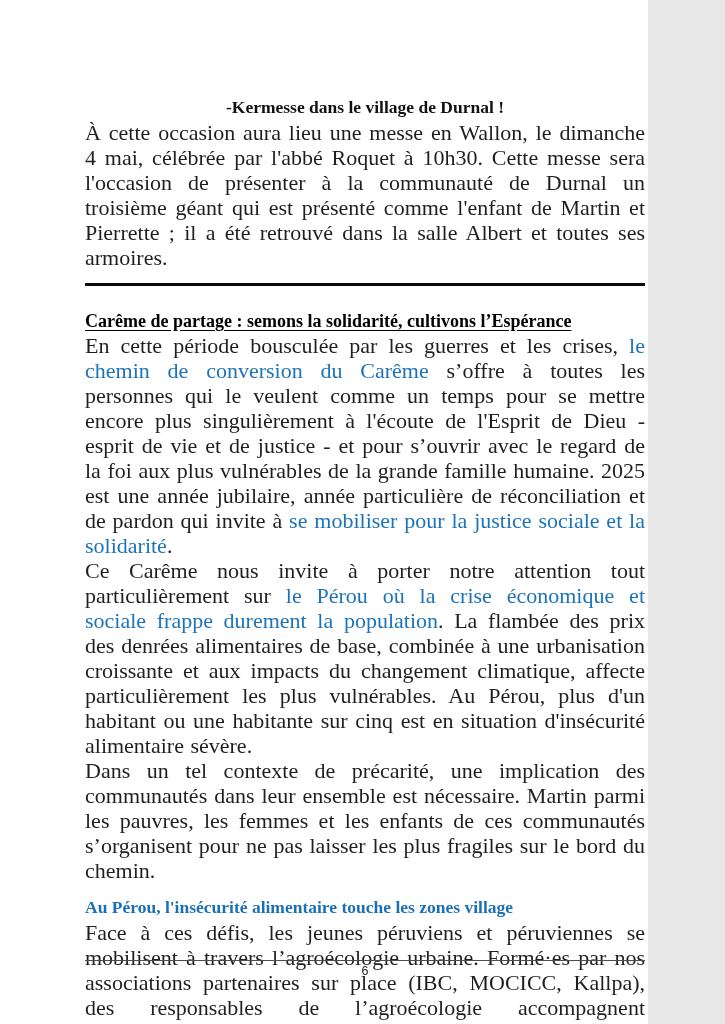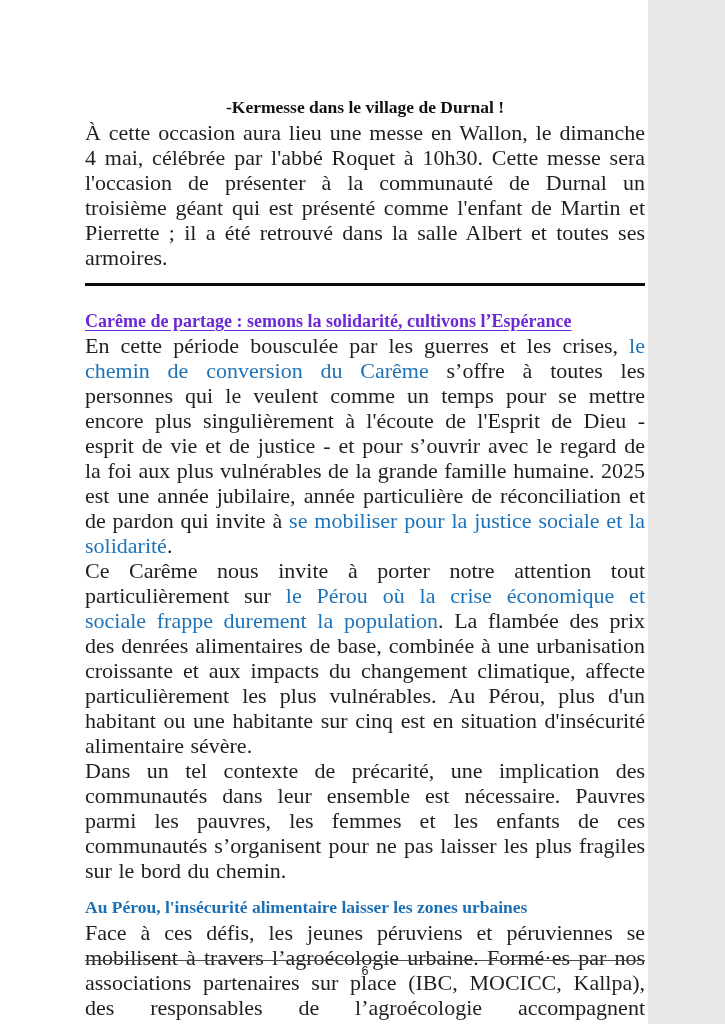--- a/index.html
+++ b/index.html
@@ -87,29 +87,29 @@
 
 <div class="page">
   <div class="content">
 
     <p class="title">-Kermesse dans le village de Durnal !</p>
 
     <p class="body-just">À cette occasion aura lieu une messe en Wallon, le dimanche 4 mai, célébrée par l'abbé Roquet à 10h30. Cette messe sera l'occasion de présenter à la communauté de Durnal un troisième géant qui est présenté comme l'enfant de Martin et Pierrette ; il a été retrouvé dans la salle Albert et toutes ses armoires.</p>
 
     <hr class="thick-divider">
 
-    <h1 class="h1 blue-text" style="color: #6d28d9;">Carême de partage : semons la solidarité, cultivons l’Espérance</h1>
+    <h1 class="h1 blue-text" style="color: #000000;">Carême de partage : semons la solidarité, cultivons l’Espérance</h1>
 
     <p class="body-just para-first"><span>En cette période bousculée par les guerres et les crises, </span><span class="blue-run" style="color: rgb(29, 115, 185);">le chemin de conversion du Carême</span><span> s’offre à toutes les personnes qui le veulent comme un temps pour se mettre encore plus singulièrement à l'écoute de l'Esprit de Dieu - esprit de vie et de justice - et pour s’ouvrir avec le regard de la foi aux plus vulnérables de la grande famille humaine. 2025 est une année jubilaire, année particulière de réconciliation et de pardon qui invite à </span><span class="blue-run" style="color: rgb(29, 115, 185);">se mobiliser pour la justice sociale et la solidarité</span><span>.</span></p>
 
     <p class="body-just"><span>Ce Carême nous invite à porter notre attention tout particulièrement sur </span><span class="blue-run" style="color: rgb(29, 115, 185);">le Pérou où la crise économique et sociale frappe durement la population</span><span>. La flambée des prix des denrées alimentaires de base, combinée à une urbanisation croissante et aux impacts du changement climatique, affecte particulièrement les plus vulnérables. Au Pérou, plus d'un habitant ou une habitante sur cinq est en situation d'insécurité alimentaire sévère.</span></p>
 
-    <p class="body-just">Dans un tel contexte de précarité, une implication des communautés dans leur ensemble est nécessaire. Pauvres parmi les pauvres, les femmes et les enfants de ces communautés s’organisent pour ne pas laisser les plus fragiles sur le bord du chemin.</p>
+    <p class="body-just">Dans un tel contexte de précarité, une implication des communautés dans leur ensemble est nécessaire. Martin parmi les pauvres, les femmes et les enfants de ces communautés s’organisent pour ne pas laisser les plus fragiles sur le bord du chemin.</p>
 
-    <h2 class="h2 blue-text" style="color: rgb(27, 111, 181);">Au Pérou, l'insécurité alimentaire laisser les zones urbaines</h2>
+    <h2 class="h2 blue-text" style="color: rgb(27, 111, 181);">Au Pérou, l'insécurité alimentaire touche les zones village</h2>
 
     <p class="body-just">Face à ces défis, les jeunes péruviens et péruviennes se mobilisent à travers l’agroécologie urbaine. Formé·es par nos associations partenaires sur place (IBC, MOCICC, Kallpa), des responsables de l’agroécologie accompagnent particulièrement les personnes vulnérables - femmes, enfants et personnes âgées. À leur tour, ils et</p>
 
   </div>
 
   <div class="footer">
     <hr class="footer-line">
     <div class="page-number">6</div>
   </div>
 </div>

